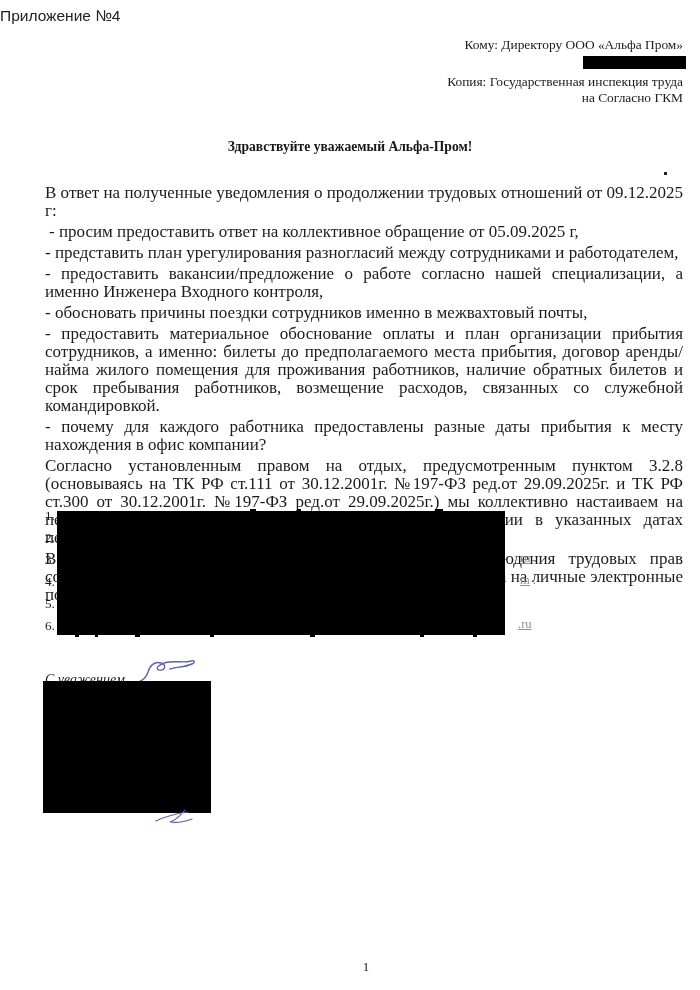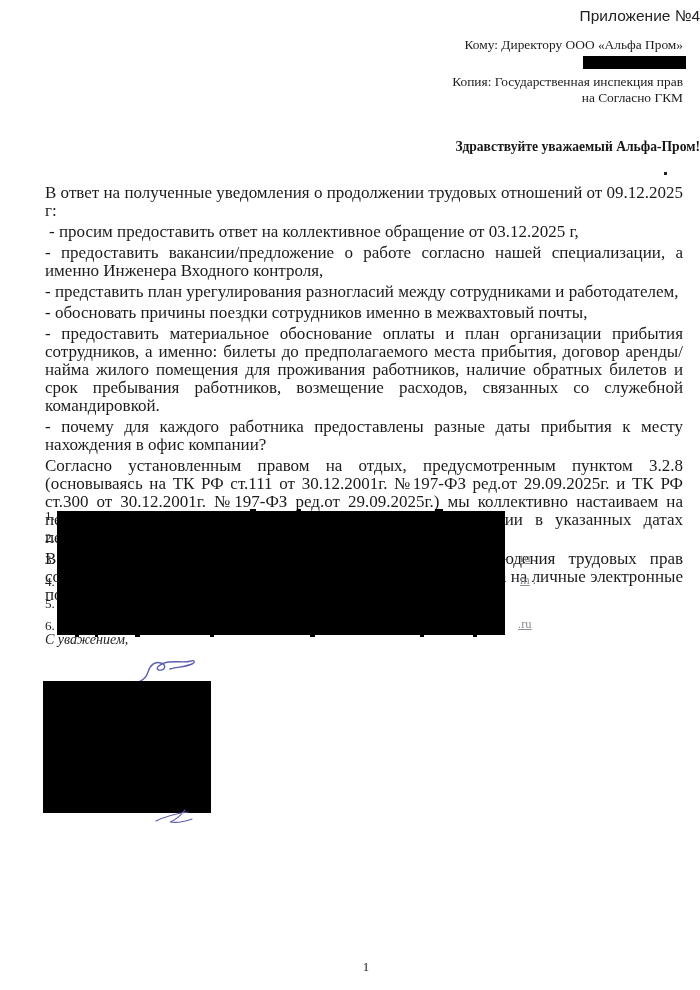--- a/index.html
+++ b/index.html
@@ -1,39 +1,39 @@
 <!DOCTYPE html>
 <html><head>
 <meta charset="utf-8">
 <style>
   html,body{margin:0;padding:0;background:#e8e8e8;}
   .page{
     position:relative;width:700px;height:990px;margin:0 auto;background:#ffffff;
     font-family:"Liberation Serif", serif;color:#1b1b1b;overflow:hidden;
   }
   .doc-title{
-    position:absolute;top:7px;left:0;width:700px;text-align:right;
+    position:absolute;top:7px;left:0;width:700px;text-align:left;
     font-family:"Liberation Sans", sans-serif;font-size:15.5px;color:#222;
   }
   .header-block{
     position:absolute;top:37px;right:17px;width:420px;text-align:right;
     font-size:13.4px;line-height:16px;color:#1b1b1b;
   }
   .redaction-bar{
     width:103px;height:13px;background:#000;margin:3px -3px 0 auto;
   }
   .bar-sliver{
     height:5px;overflow:hidden;margin:0 28px 0 auto;width:40px;text-align:center;
   }
   .bar-sliver span{
     display:inline-block;font-size:9px;color:#8f8f8f;margin-top:-7px;
     font-family:"Liberation Serif", serif;
   }
   .greeting{
-    position:absolute;top:139px;left:0;width:700px;text-align:right;
+    position:absolute;top:139px;left:0;width:700px;text-align:center;
     font-size:13.6px;font-weight:bold;color:#161616;
   }
   .stray-dot{position:absolute;left:664px;top:172px;width:3px;height:3px;background:#222;}
   .doc-body{
     position:absolute;left:45px;top:184px;width:638px;
     font-size:17px;line-height:18px;
   }
   .doc-body p{margin:0 0 3px 0;text-align:justify;text-align-last:left;}
   .doc-body p.sp{padding-left:4px;}
   .email-list{
@@ -43,21 +43,21 @@
   .redaction-block{
     position:absolute;left:12px;top:6px;width:448px;height:124px;background:#000;
   }
   .link-frag{
     position:absolute;left:475px;color:#8b9097;font-size:12.5px;line-height:14px;
   }
   .link-frag .lnk{text-decoration:underline;}
   .link-frag .sfx{color:#6f6f6f;text-decoration:none;}
   .mark{position:absolute;background:#000;height:2px;}
   .signoff{
-    position:absolute;left:45px;top:632px;font-size:14px;font-style:italic;color:#222;
+    position:absolute;left:45px;top:672px;font-size:14px;font-style:italic;color:#222;
   }
   .sig-top{position:absolute;left:136px;top:658px;}
   .sig-bottom{position:absolute;left:154px;top:809px;}
   .signature-redaction{
     position:absolute;left:43px;top:681px;width:168px;height:132px;background:#000;
   }
   .page-number{
     position:absolute;left:0;top:959px;width:732px;text-align:center;
     font-size:13px;color:#222;
   }
@@ -66,33 +66,33 @@
 <body>
 
 <div class="page">
 
   <div class="doc-title">Приложение №4</div>
 
   <div class="header-block">
     <div>Кому: Директору ООО «Альфа Пром»</div>
     <div class="redaction-bar"></div>
     <div class="bar-sliver"><span>др</span></div>
-    <div>Копия: Государственная инспекция прав</div>
+    <div>Копия: Государственная инспекция труда</div>
     <div>на Согласно ГКМ</div>
   </div>
 
   <div class="greeting">Здравствуйте уважаемый Альфа-Пром!</div>
 
   <div class="stray-dot"></div>
 
   <div class="doc-body">
     <p>В ответ на полученные уведомления о продолжении трудовых отношений от 09.12.2025 г:</p>
-    <p class="sp">- просим предоставить ответ на коллективное обращение от 03.12.2025 г,</p>
+    <p class="sp">- просим предоставить ответ на коллективное обращение от 05.09.2025 г,</p>
+    <p>- представить план урегулирования разногласий между сотрудниками и работодателем,</p>
     <p>- предоставить вакансии/предложение о работе согласно нашей специализации, а именно Инженера Входного контроля,</p>
-    <p>- представить план урегулирования разногласий между сотрудниками и работодателем,</p>
     <p>- обосновать причины поездки сотрудников именно в межвахтовый почты,</p>
     <p>- предоставить материальное обоснование оплаты и план организации прибытия сотрудников, а именно: билеты до предполагаемого места прибытия, договор аренды/найма жилого помещения для проживания работников, наличие обратных билетов и срок пребывания работников, возмещение расходов, связанных со служебной командировкой.</p>
     <p>- почему для каждого работника предоставлены разные даты прибытия к месту нахождения в офис компании?</p>
     <p>Согласно установленным правом на отдых, предусмотренным пунктом 3.2.8 (основываясь на ТК РФ ст.111 от 30.12.2001г. №197-ФЗ ред.от 29.09.2025г. и ТК РФ ст.300 от 30.12.2001г. №197-ФЗ ред.от 29.09.2025г.) мы коллективно настаиваем на пересмотр сроков прибытия в центральный офис компании в указанных датах персональных уведомлений.</p>
     <p><span>В целях урегулирования возникших разногласий и соблюдения трудовых прав сотрудников, в срок </span><b>до 12.12.2025 г</b><span>, ожидаем получения ответа на личные электронные почты:</span></p>
   </div>
 
   <div class="email-list">
     <div class="email-row"><span>1.</span></div>
     <div class="email-row"><span>2.</span></div>

